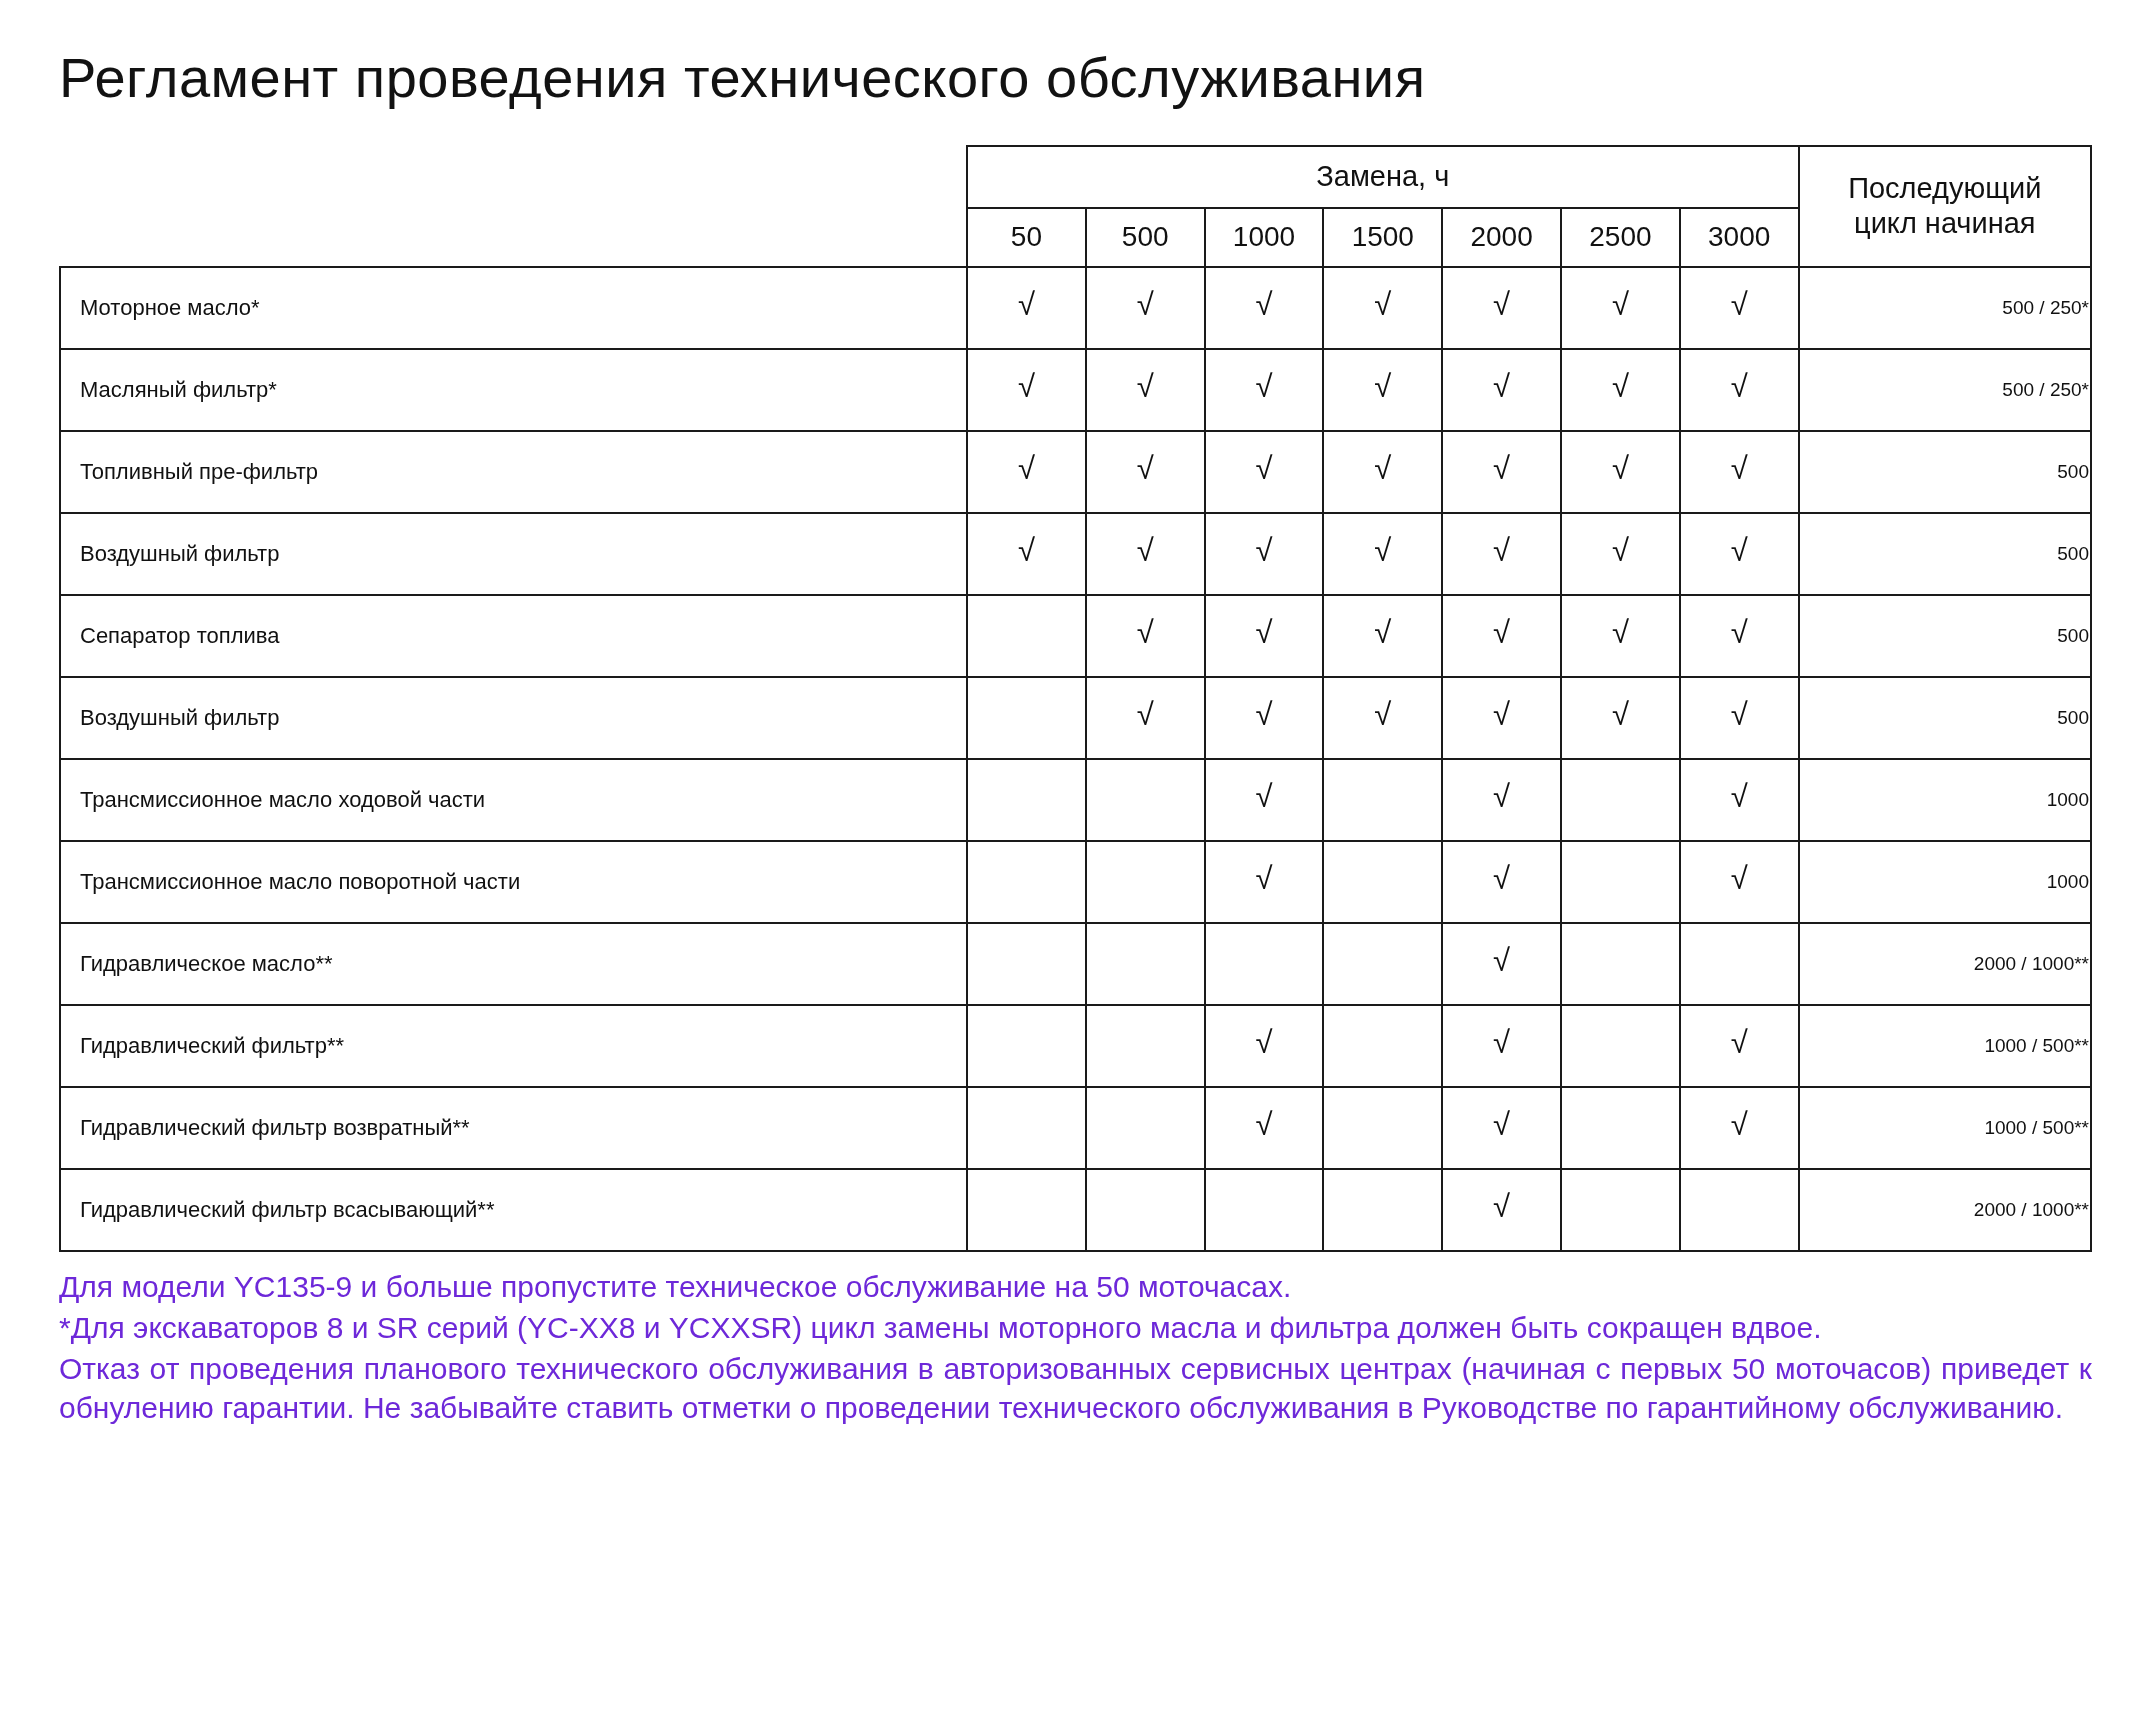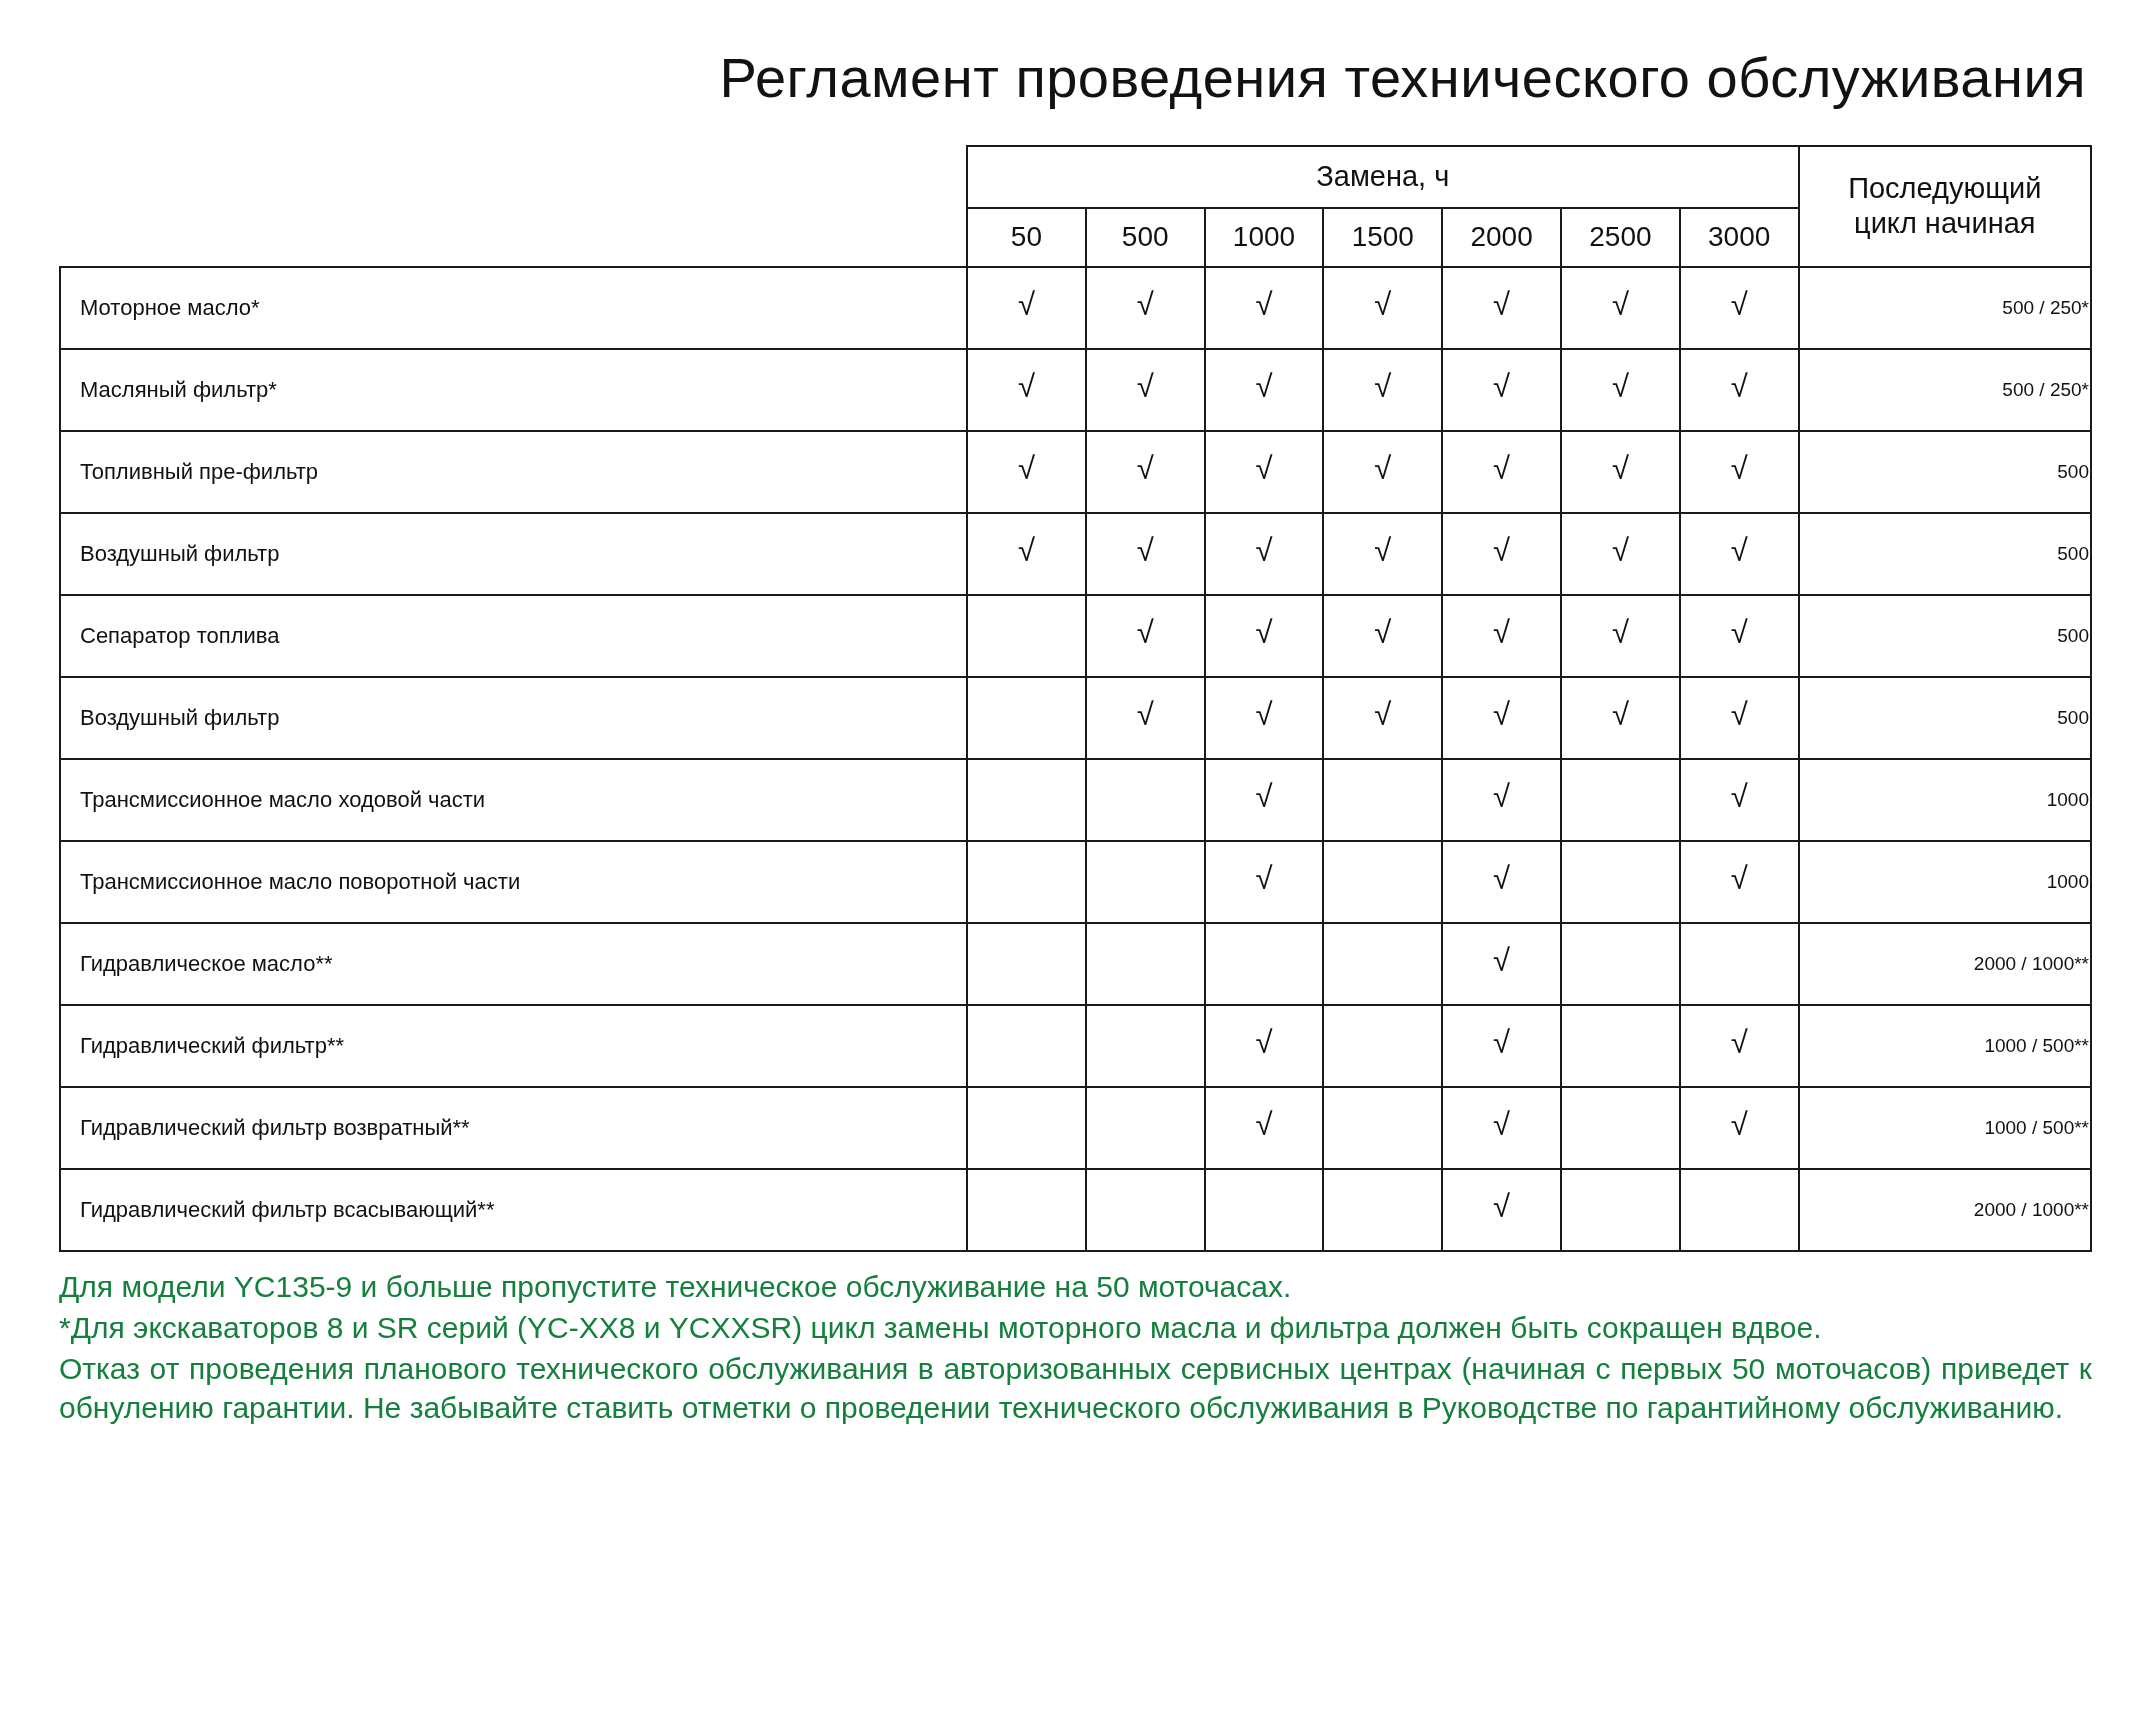--- a/index.html
+++ b/index.html
@@ -18,21 +18,21 @@
     box-sizing: border-box;
     width: 2145px;
     height: 1735px;
     padding: 27px 59px 0 59px;
     position: relative;
   }
   .doc-title {
     font-size: 56px;
     font-weight: 400;
     letter-spacing: 0.5px;
-    text-align: right;
+    text-align: left;
     margin: 17.6px 0 35px 0;
     color: #121212;
     white-space: nowrap;
   }
 
   table.schedule {
     border-collapse: collapse;
     table-layout: fixed;
     width: 2033px;
     margin: 0 auto;
@@ -84,21 +84,21 @@
     font-size: 31px;
     line-height: 1;
     transform: translateY(-2px);
   }
 
   .notes {
     width: 2033px;
     margin: 15.6px auto 0 auto;
     font-size: 30px;
     line-height: 1.30;
-    color: #15803d;
+    color: #6d28d9;
   }
   .notes p {
     margin: 0 0 2px 0;
   }
   .notes p.justify {
     text-align: justify;
   }
 </style>
 </head>
 <body>

